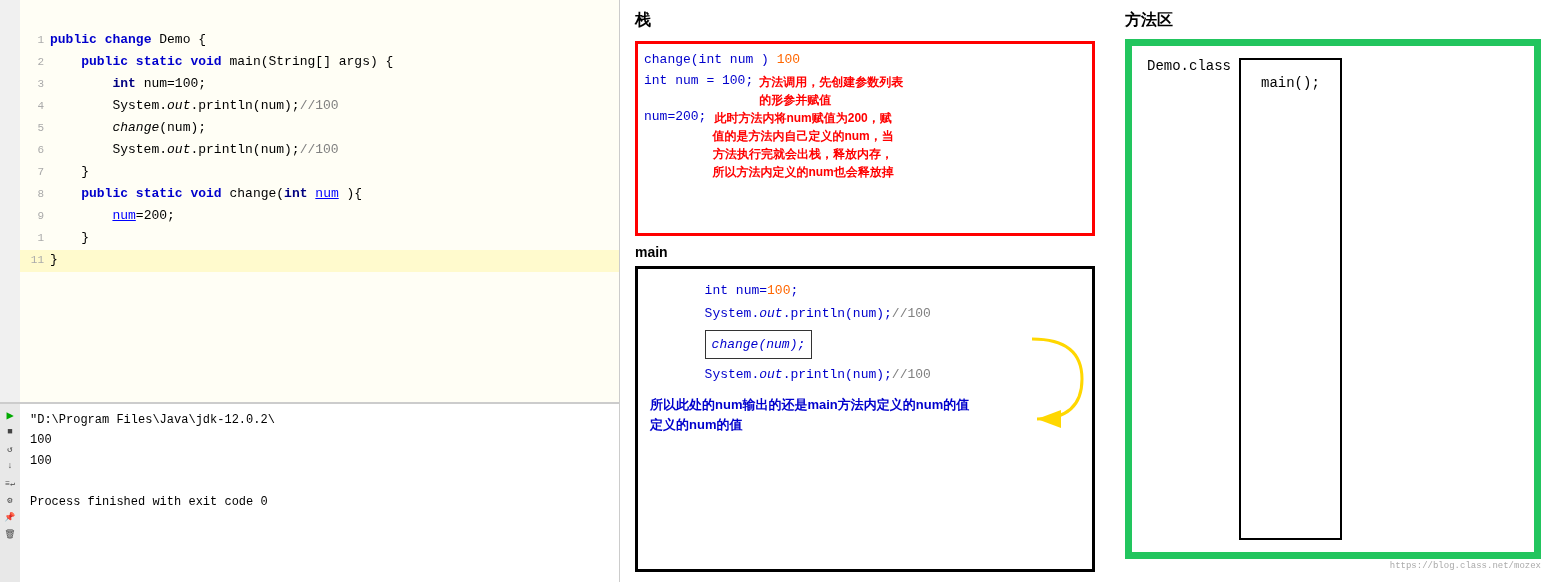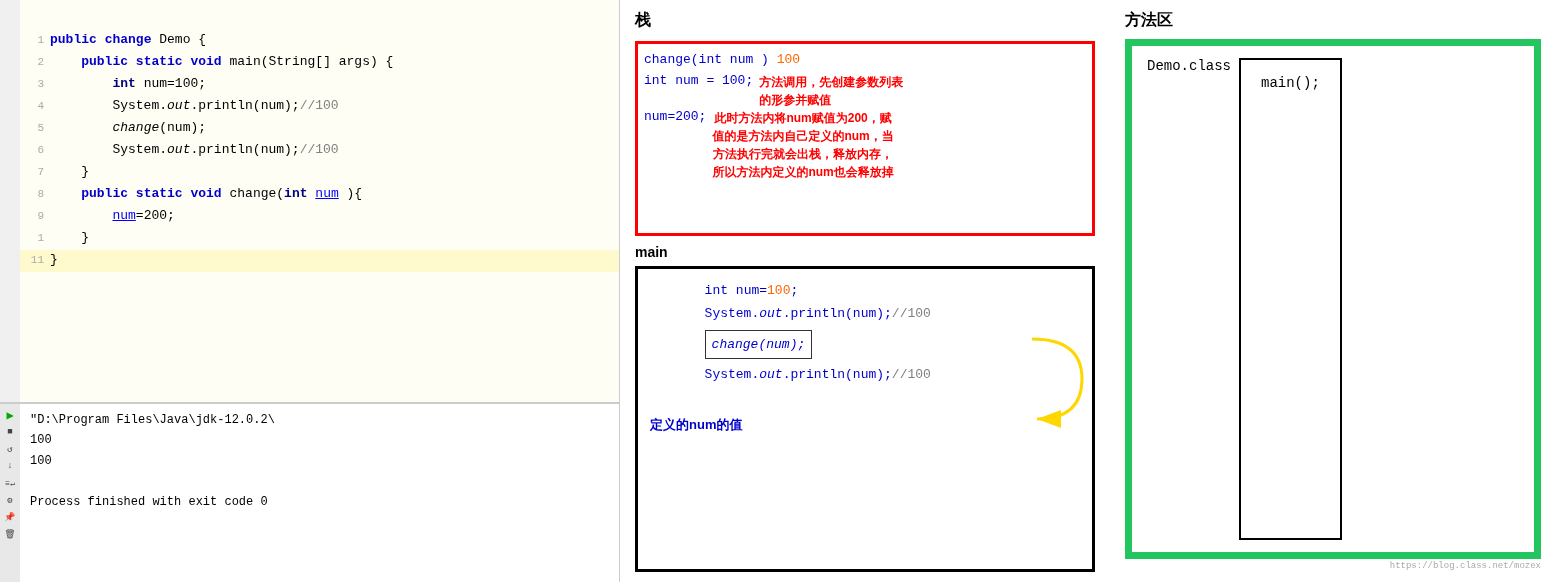--- a/index.html
+++ b/index.html
@@ -405,21 +405,21 @@
     <svg style="position:absolute; right:-10px; top:60px;" width="80" height="100">
       <path d="M 10 10 Q 60 10 60 50 Q 60 90 15 90" stroke="#FFD700" stroke-width="3" fill="none" marker-end="url(#arrowhead)"></path>
       <defs>
         <marker id="arrowhead" markerWidth="8" markerHeight="6" refX="8" refY="3" orient="auto">
           <polygon points="0 0, 8 3, 0 6" fill="#FFD700"></polygon>
         </marker>
       </defs>
     </svg>
 
     <div class="stack-note">
-      <br>
+      <span>所以此处的num输出的还是main方法内定义的num的值</span><br>
       <span>定义的num的值</span>
     </div>
   </div>
 </div>
 
 <div class="method-panel">
   <div class="method-title">方法区</div>
 
   <div class="method-outer-box">
     <div class="method-class-label">Demo.class</div>

